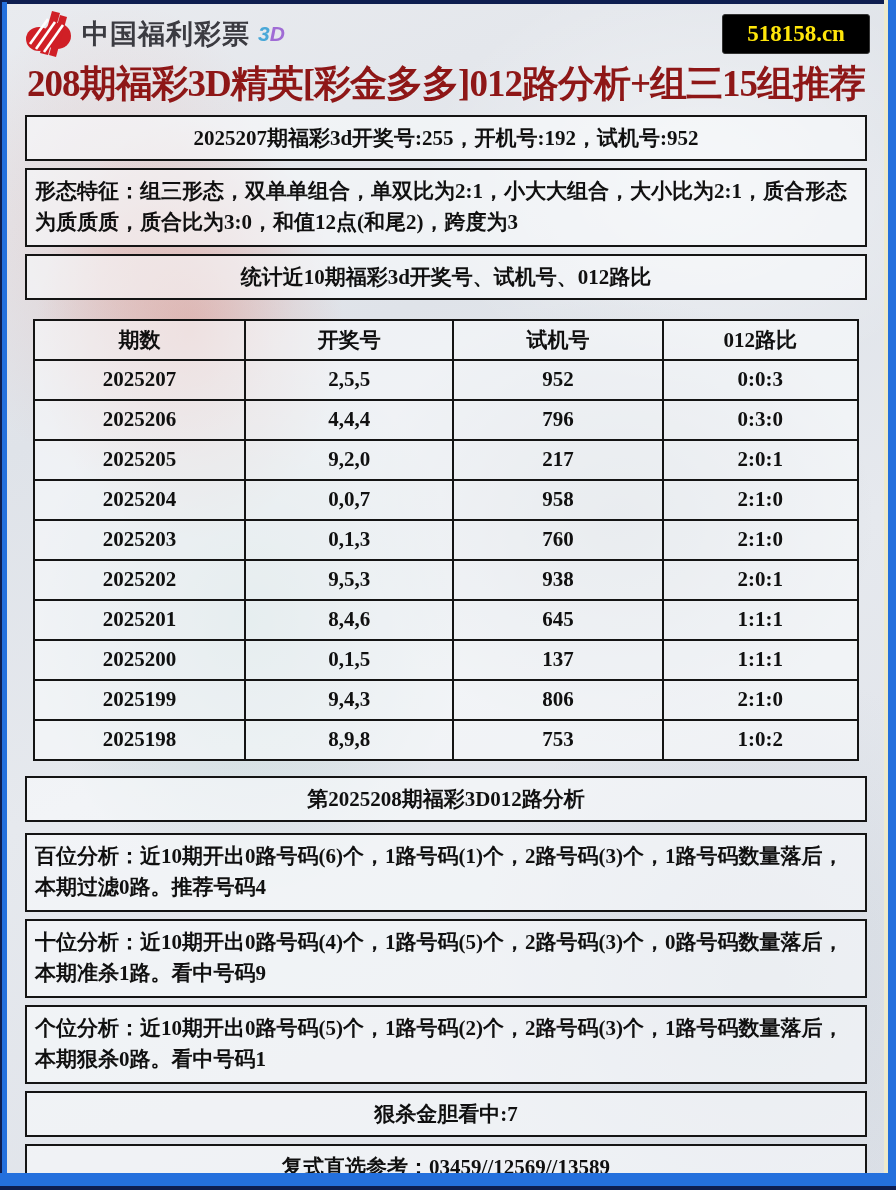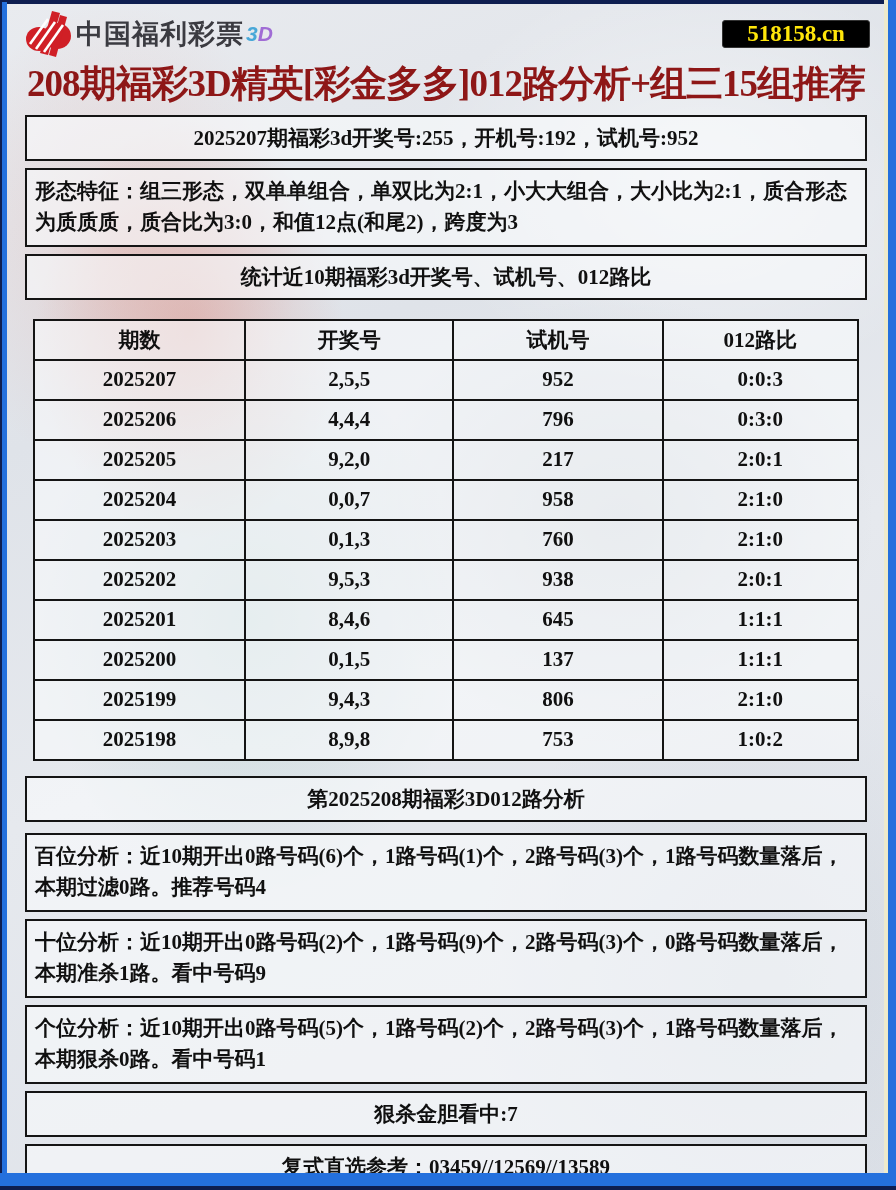--- a/index.html
+++ b/index.html
@@ -28,27 +28,27 @@
       radial-gradient(340px 300px at 620px 520px, rgba(110,130,140,.18), rgba(110,130,140,0) 75%),
       radial-gradient(400px 300px at 700px 180px, rgba(255,255,255,.5), rgba(255,255,255,0) 70%),
       radial-gradient(380px 420px at 760px 980px, rgba(190,200,210,.35), rgba(190,200,210,0) 75%);
   }
 
   .content{position:relative;z-index:2;padding:4px 20px 0 16px;}
 
   
   .site-header{height:58px;display:flex;align-items:center;justify-content:space-between;
     padding:2px 6px 0 6px;}
-  .brand{display:flex;align-items:center;gap:2px;}
+  .brand{display:flex;align-items:center;gap:8px;}
   .brand-name{font-family:"Liberation Sans","DejaVu Sans",sans-serif;font-weight:bold;
     font-size:27px;color:#3b3b41;letter-spacing:1px;}
   .brand-3d{font-family:"Liberation Sans","DejaVu Sans",sans-serif;font-weight:bold;font-style:italic;
     font-size:21px;letter-spacing:0;}
   .brand-3d .n3{color:#49a8d8;} .brand-3d .nD{color:#a06cd5;}
-  .site-badge{background:#000;border:1px solid #333;border-radius:3px;height:28px;min-width:148px;
+  .site-badge{background:#000;border:1px solid #333;border-radius:3px;height:40px;min-width:148px;
     display:flex;align-items:center;justify-content:center;
     color:#ffe60a;font-weight:bold;font-size:23px;padding:0 10px;
     font-family:"Liberation Serif",serif;}
 
   .page-title{color:#8e1717;font-weight:bold;font-size:37px;text-align:center;
     letter-spacing:-1px;line-height:1.1;margin:2px 0 10px 0;white-space:nowrap;}
 
   .boxes{width:842px;margin:0 auto;}
   .box{border:2px solid #141414;background:rgba(248,250,252,.62);
     font-weight:bold;font-size:21px;color:#101010;margin-bottom:7px;}
@@ -194,21 +194,21 @@
             <td>1:0:2</td>
           </tr>
         </tbody>
           </table>
       </div>
 
       <div class="box center pad1 tight">第2025208期福彩3D012路分析</div>
 
       <div class="stack3">
         <div class="box pad2">百位分析：近10期开出0路号码(6)个，1路号码(1)个，2路号码(3)个，1路号码数量落后，本期过滤0路。推荐号码4</div>
-        <div class="box pad2">十位分析：近10期开出0路号码(2)个，1路号码(9)个，2路号码(3)个，0路号码数量落后，本期准杀1路。看中号码9</div>
+        <div class="box pad2">十位分析：近10期开出0路号码(4)个，1路号码(5)个，2路号码(3)个，0路号码数量落后，本期准杀1路。看中号码9</div>
         <div class="box pad2">个位分析：近10期开出0路号码(5)个，1路号码(2)个，2路号码(3)个，1路号码数量落后，本期狠杀0路。看中号码1</div>
       </div>
 
       <div class="box center pad1">狠杀金胆看中:7</div>
 
       <div class="box split">
         <div class="cell">复式直选参考：03459//12569//13589</div>
         <div class="cell">组六6个号推荐：524896</div>
       </div>
 

